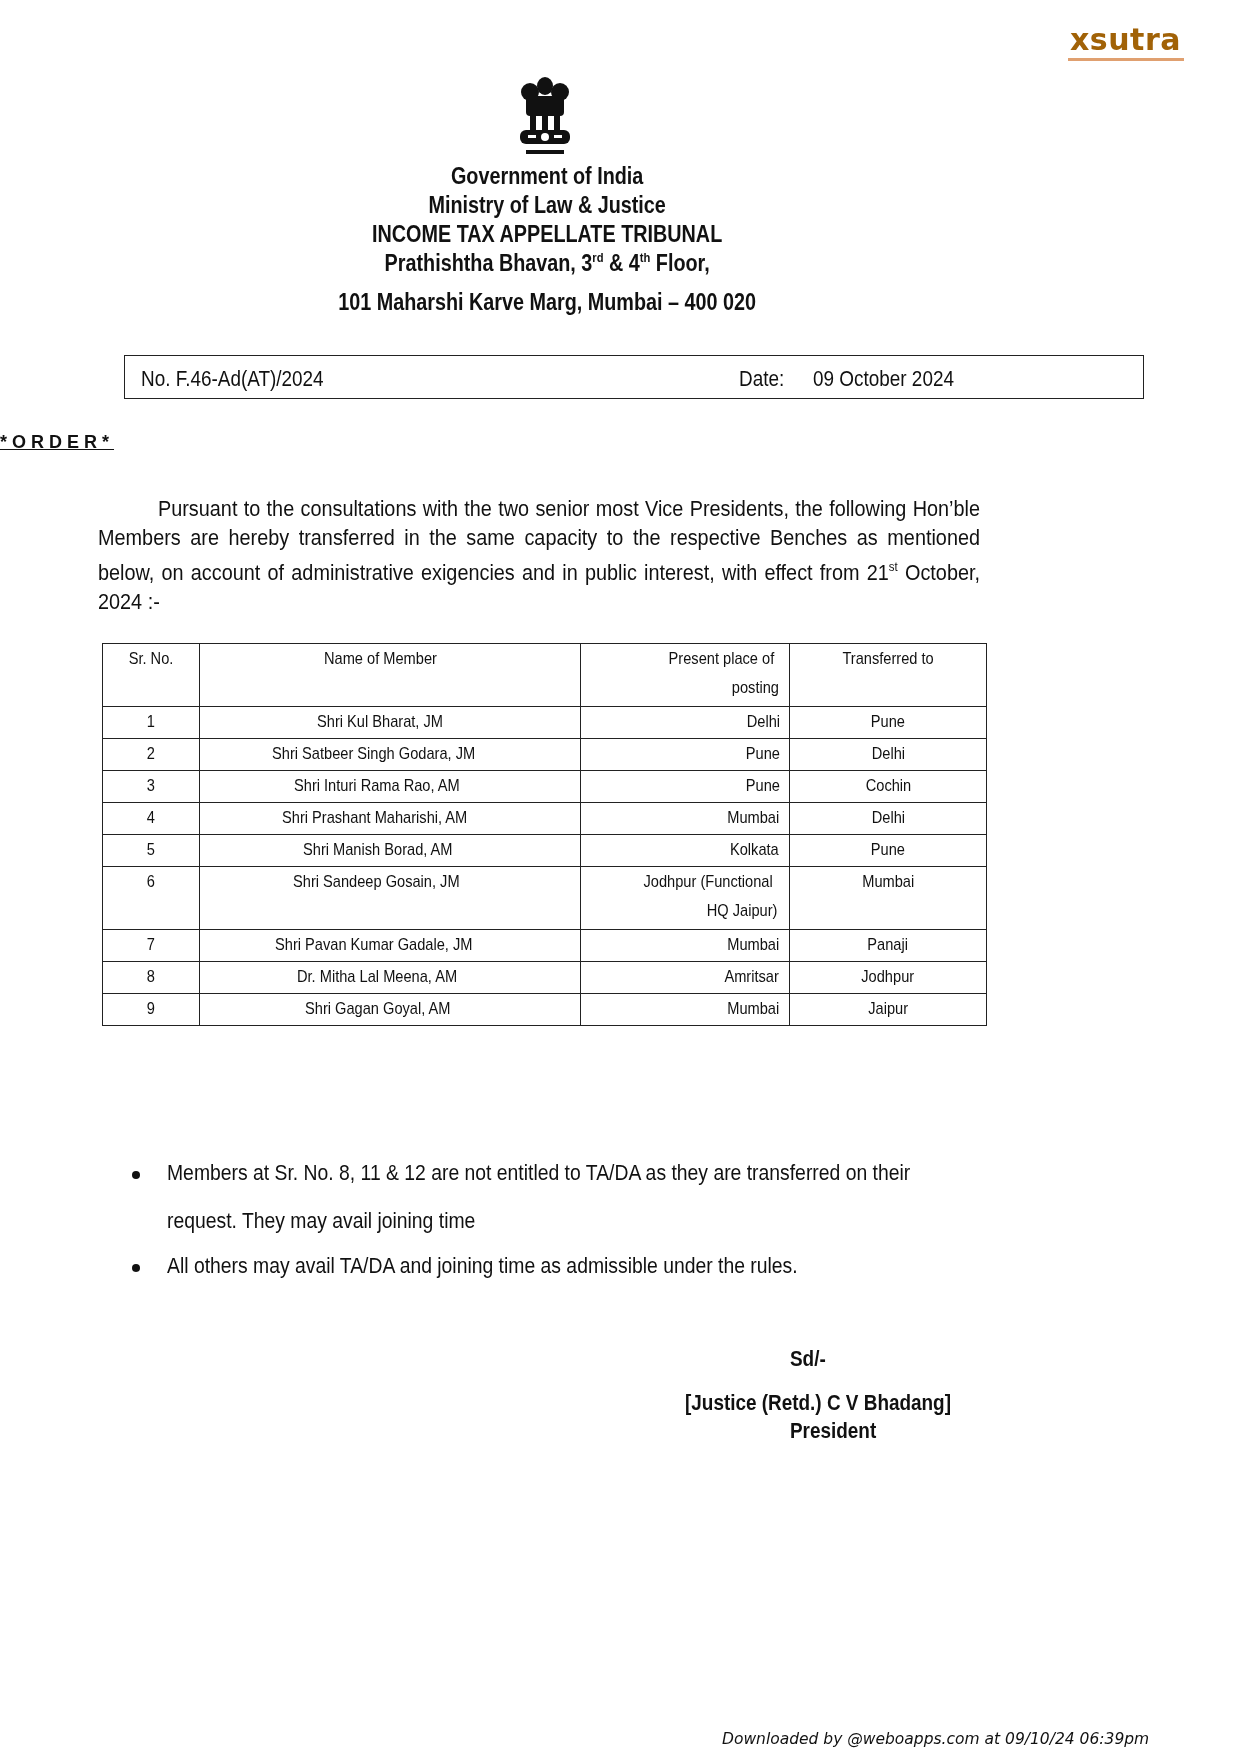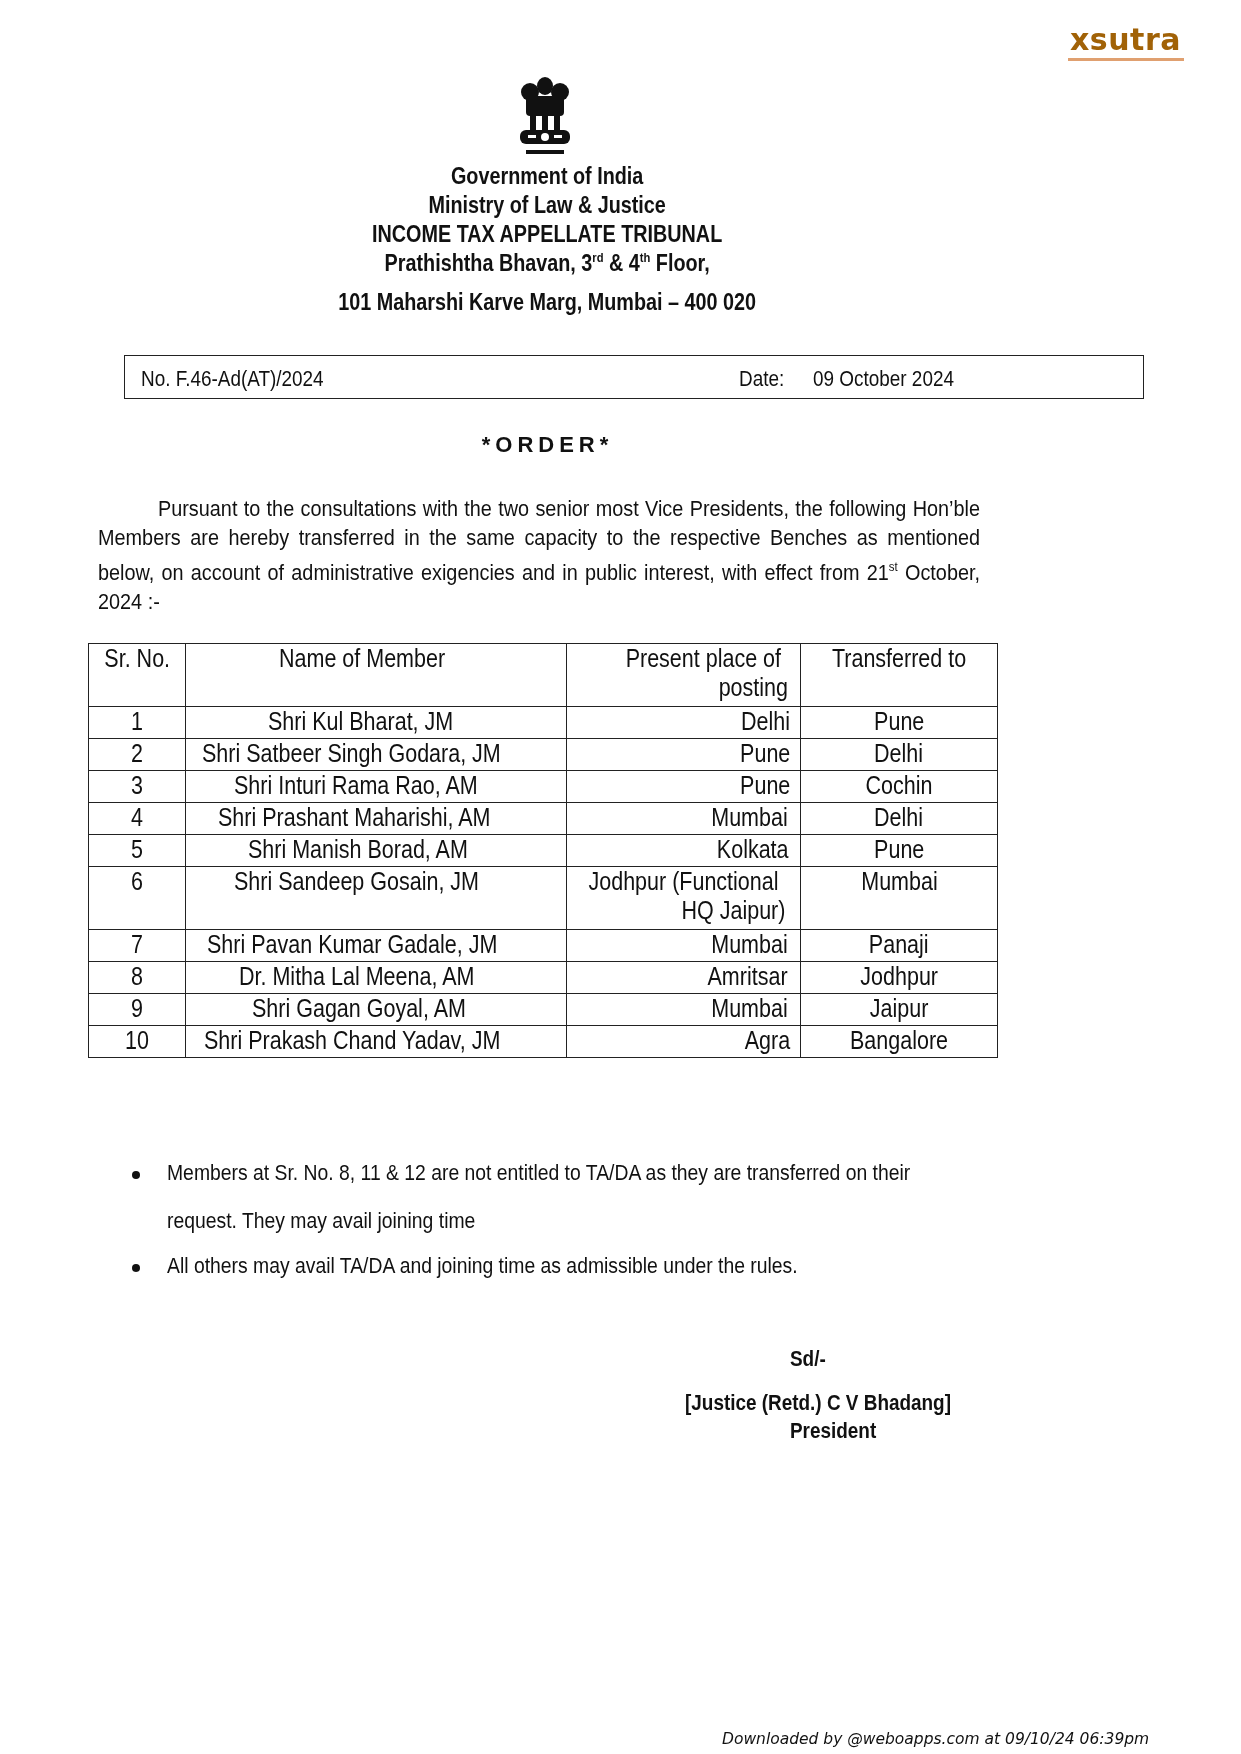--- a/index.html
+++ b/index.html
@@ -15,28 +15,28 @@
     .head-line { position:absolute; left:0; width:1095px; text-align:center; font-weight:bold;
                  font-size:23px; transform:scaleX(0.86); transform-origin:545px 0; }
     .head-line sup { font-size:13px; }
 
     #ref-box { position:absolute; left:124px; top:355px; width:1020px; height:44px;
                border:1.5px solid #222; box-sizing:border-box; }
     #ref-no { position:absolute; left:16px; top:10px; font-size:22px; transform:scaleX(0.86); transform-origin:left top; }
     #ref-date-label { position:absolute; left:614px; top:10px; font-size:22px; transform:scaleX(0.86); transform-origin:left top; }
     #ref-date { position:absolute; left:688px; top:10px; font-size:22px; transform:scaleX(0.86); transform-origin:left top; }
 
-    #order-title { position:absolute; left:0; width:1095px; top:432px; text-align:center;
-                   font-weight:bold; font-size:22px; letter-spacing:5px; }
+    #order-title { position:absolute; left:0; width:1095px; top:432px; text-align:left;
+                   font-weight:bold; font-size:18px; letter-spacing:5px; text-decoration:underline; }
 
     #para { position:absolute; left:98px; top:494px; width:1000px; font-size:22.5px; line-height:29px;
             text-align:justify; text-indent:68px; transform:scaleX(0.882); transform-origin:left top; }
     #para sup { font-size:13px; }
 
-    #members-table { position:absolute; left:88px; top:643px; border-collapse:collapse; font-size:25px; }
+    #members-table { position:absolute; left:102px; top:643px; border-collapse:collapse; font-size:17px; }
     #members-table td, #members-table th { border:1.5px solid #222; padding:0 6px; height:31px; line-height:29px;
                                            font-weight:normal; vertical-align:top; }
     #members-table .c1 { width:84px; text-align:center; }
     #members-table .c2 { width:368px; text-align:center; }
     #members-table .c3 { width:196px; text-align:right; }
     #members-table .c4 { width:184px; text-align:center; }
     #members-table span.sq { display:inline-block; transform:scaleX(0.86); transform-origin:center top; white-space:nowrap; }
     #members-table .c2 span.sq { transform-origin:left top; }
     #members-table tr.hdr td { height:62px; }
     #members-table tr.tall td { height:62px; }
@@ -149,26 +149,20 @@
         <td class="c2"><span class="sq">Dr. Mitha Lal Meena, AM</span></td>
         <td class="c3"><span class="sq">Amritsar</span></td>
         <td class="c4"><span class="sq">Jodhpur</span></td>
       </tr>
       <tr>
         <td class="c1"><span class="sq">9</span></td>
         <td class="c2"><span class="sq">Shri Gagan Goyal, AM</span></td>
         <td class="c3"><span class="sq">Mumbai</span></td>
         <td class="c4"><span class="sq">Jaipur</span></td>
       </tr>
-      <tr>
-        <td class="c1"><span class="sq">10</span></td>
-        <td class="c2"><span class="sq">Shri Prakash Chand Yadav, JM</span></td>
-        <td class="c3"><span class="sq">Agra</span></td>
-        <td class="c4"><span class="sq">Bangalore</span></td>
-      </tr>
     </tbody>
 </table>
 
 <div class="bullet" style="top:1160px;">
   <div class="bullet-dot"></div>
   <div class="bullet-text" style="top:-11px;"><span>Members at Sr. No. 8, 11 &amp; 12 are not entitled to TA/DA as they are transferred on their</span><br><span>request. They may avail joining time</span></div>
 </div>
 <div class="bullet" style="top:1253px;">
   <div class="bullet-dot"></div>
   <div class="bullet-text" style="top:-11px;">All others may avail TA/DA and joining time as admissible under the rules.</div>

